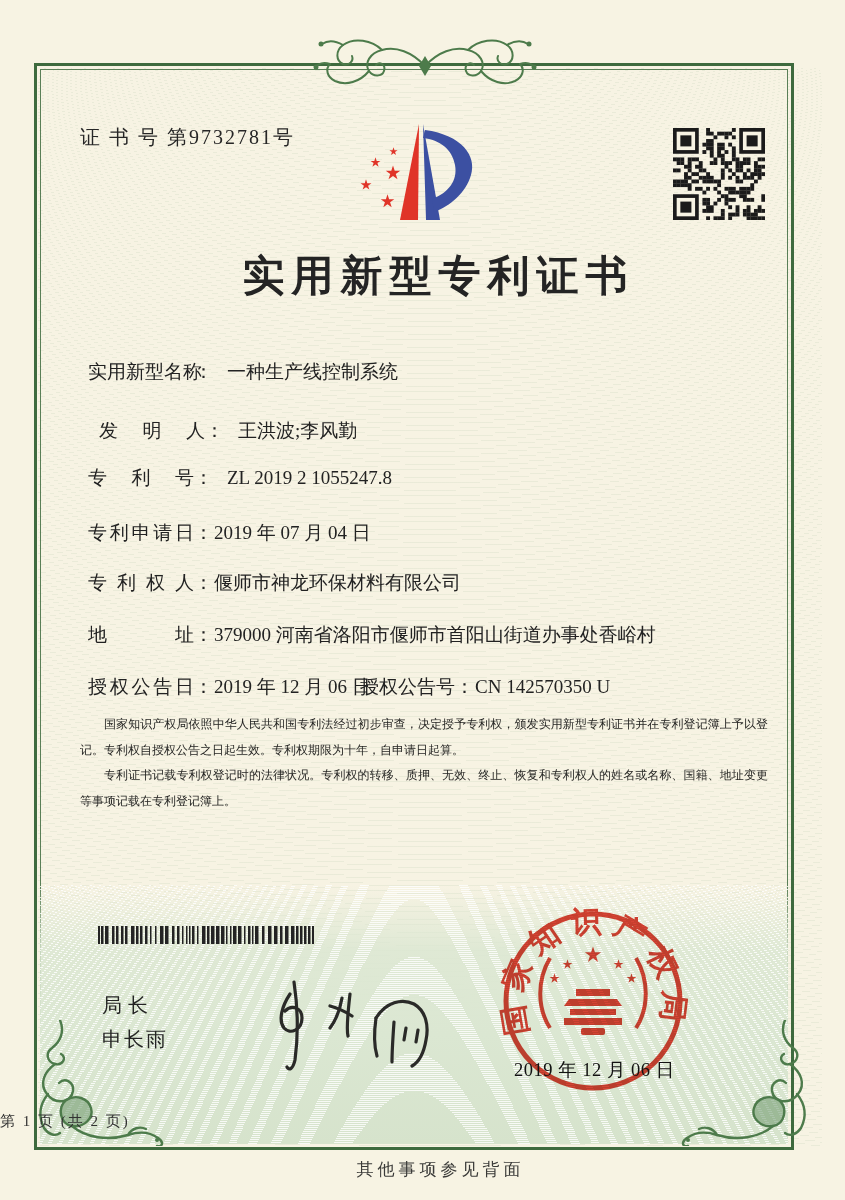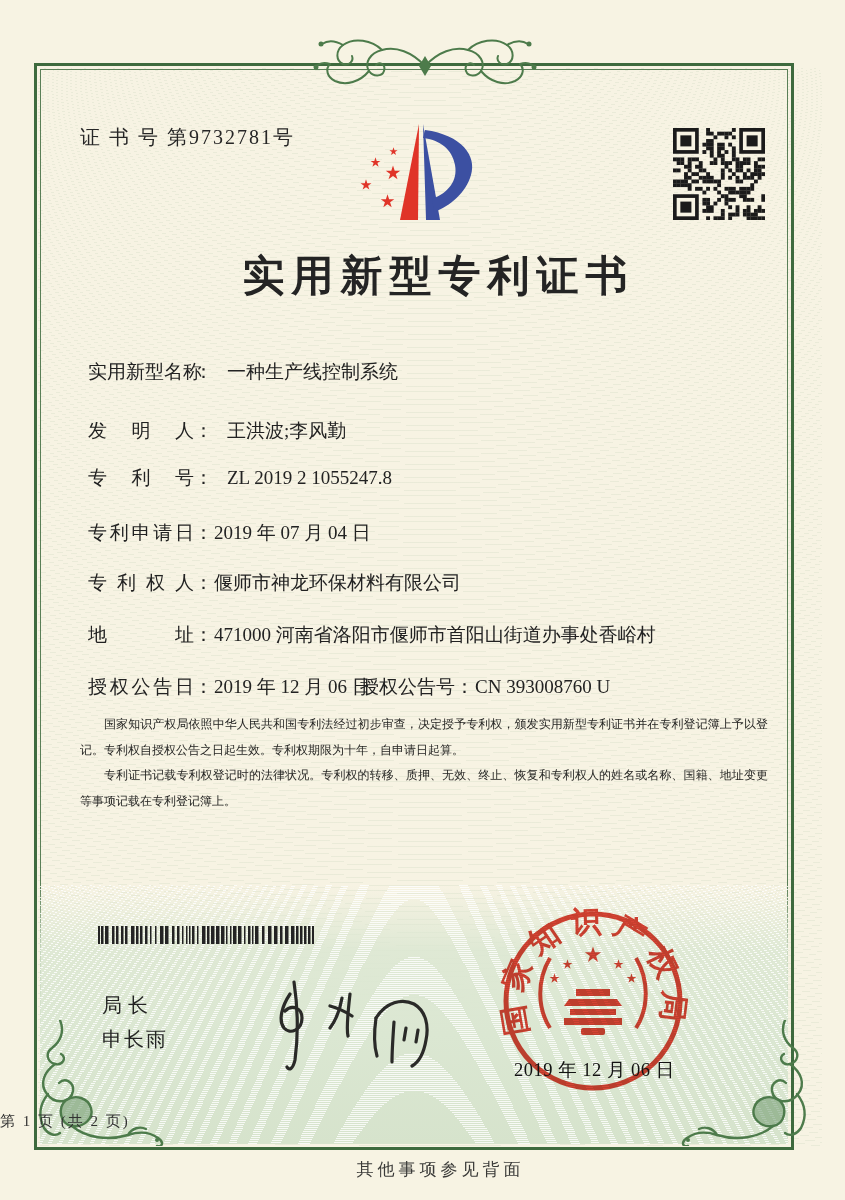--- a/index.html
+++ b/index.html
@@ -32,21 +32,21 @@
   }
   .abs{position:absolute;}
   .cert-no{left:80px; top:124px; font-size:20px; letter-spacing:2px; color:#262626;}
   .title{left:0; right:0; top:248px; margin:0; text-align:center;
     font-size:42px; font-weight:bold; letter-spacing:7px; color:#242424;}
   .row{left:88px; font-size:19px; color:#222; white-space:nowrap;}
   .row .lbl{display:inline-block; width:106px; text-align:justify; text-align-last:justify;}
   .row .colon{display:inline-block;}
   .row .val{margin-left:14px;}
   .row.tight .val{margin-left:1px;}
-  .r1{top:359px;} .r2{top:418px;} .r3{top:465px;} .r4{top:520px;}
+  .r1{top:359px;} .r2{top:418px;margin-left:11px;} .r3{top:465px;} .r4{top:520px;}
   .r5{top:570px;} .r6{top:622px;} .r7{top:674px;} .r7b{left:360px; top:674px;}
   .paras{left:80px; top:712px; width:688px;}
   .paras p{margin:0; text-indent:2em; font-size:12px; line-height:25.5px;
     text-align:justify; color:#262624;}
   .officer-title{left:102px; top:992px; font-size:20px; letter-spacing:6px; color:#242424;}
   .officer-name{left:102px; top:1026px; font-size:20px; letter-spacing:2px; color:#242424;}
   .seal-date{left:514px; top:1057px; font-size:18.5px; letter-spacing:.5px; color:#121212; z-index:6;}
   .page-info{left:0; right:0; top:1112px; text-align:left; font-size:15px;
     letter-spacing:2px; color:#333;}
   .back-note{left:4px; right:0; top:1158px; text-align:center; font-size:17px;
@@ -354,27 +354,27 @@
   <div class="abs row r3">
     <span class="lbl">专　利　号</span><span class="colon">：</span><span class="val">ZL 2019 2 1055247.8</span>
   </div>
   <div class="abs row r4 tight">
     <span class="lbl">专利申请日</span><span class="colon">：</span><span class="val">2019 年 07 月 04 日</span>
   </div>
   <div class="abs row r5 tight">
     <span class="lbl">专 利 权 人</span><span class="colon">：</span><span class="val">偃师市神龙环保材料有限公司</span>
   </div>
   <div class="abs row r6 tight">
-    <span class="lbl">地　　　址</span><span class="colon">：</span><span class="val">471000 河南省洛阳市偃师市首阳山街道办事处香峪村</span>
+    <span class="lbl">地　　　址</span><span class="colon">：</span><span class="val">379000 河南省洛阳市偃师市首阳山街道办事处香峪村</span>
   </div>
   <div class="abs row r7 tight">
     <span class="lbl">授权公告日</span><span class="colon">：</span><span class="val">2019 年 12 月 06 日</span>
   </div>
   <div class="abs row r7b tight">
-    <span>授权公告号</span><span class="colon">：</span><span class="val">CN 393008760 U</span>
+    <span>授权公告号</span><span class="colon">：</span><span class="val">CN 142570350 U</span>
   </div>
 
   <div class="abs paras">
     <p>国家知识产权局依照中华人民共和国专利法经过初步审查，决定授予专利权，颁发实用新型专利证书并在专利登记簿上予以登记。专利权自授权公告之日起生效。专利权期限为十年，自申请日起算。</p>
     <p>专利证书记载专利权登记时的法律状况。专利权的转移、质押、无效、终止、恢复和专利权人的姓名或名称、国籍、地址变更等事项记载在专利登记簿上。</p>
   </div>
 
   <svg class="abs" id="barcode" style="left:98px;top:926px" width="218" height="18" viewBox="0 0 218 18">
     <g id="barcode-bars" fill="#232323">
         <rect x="0" y="0" width="2" height="18"></rect>

